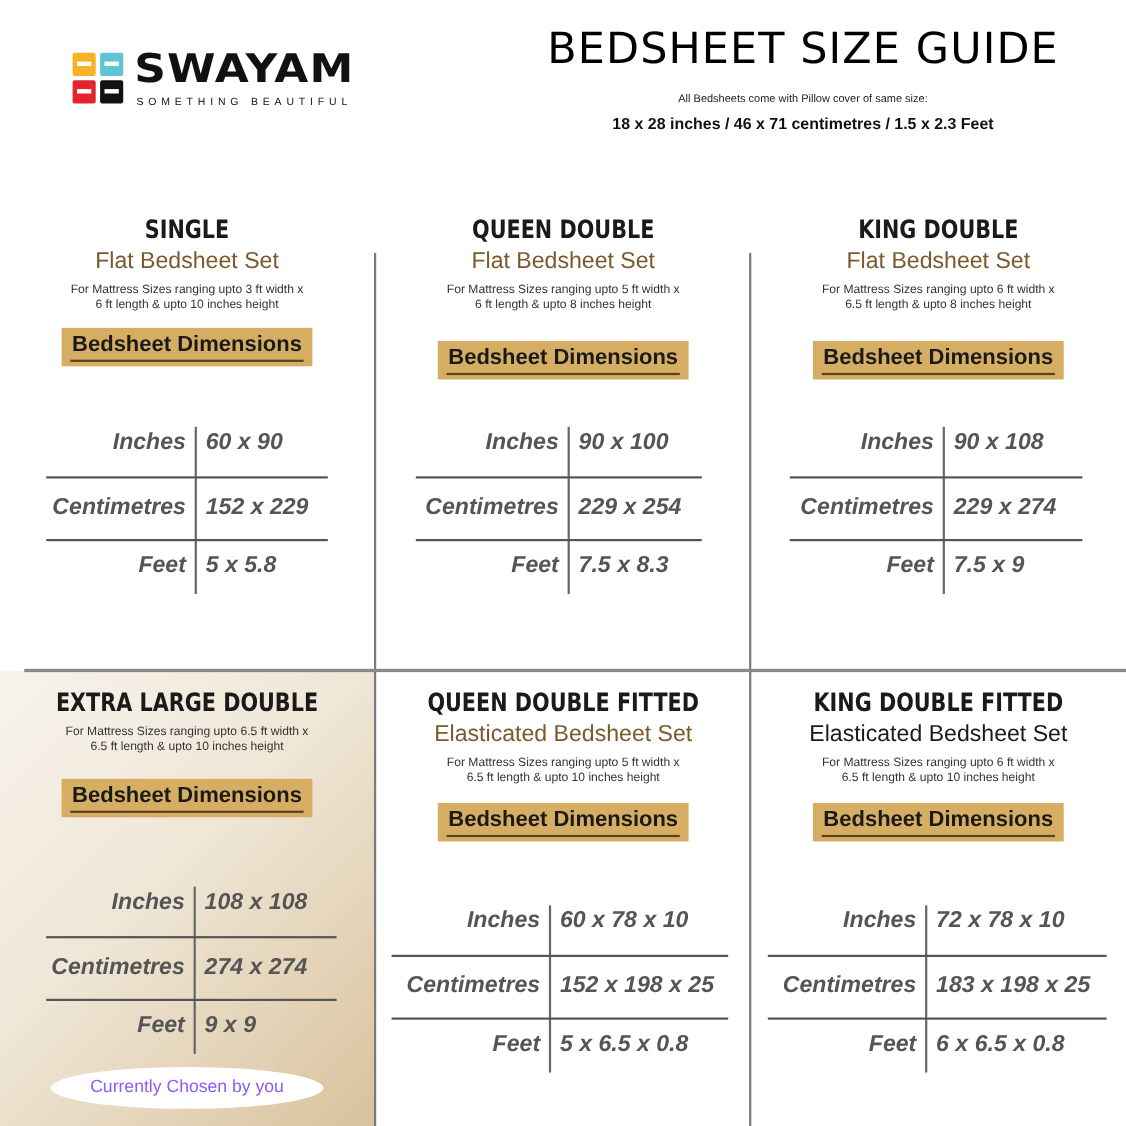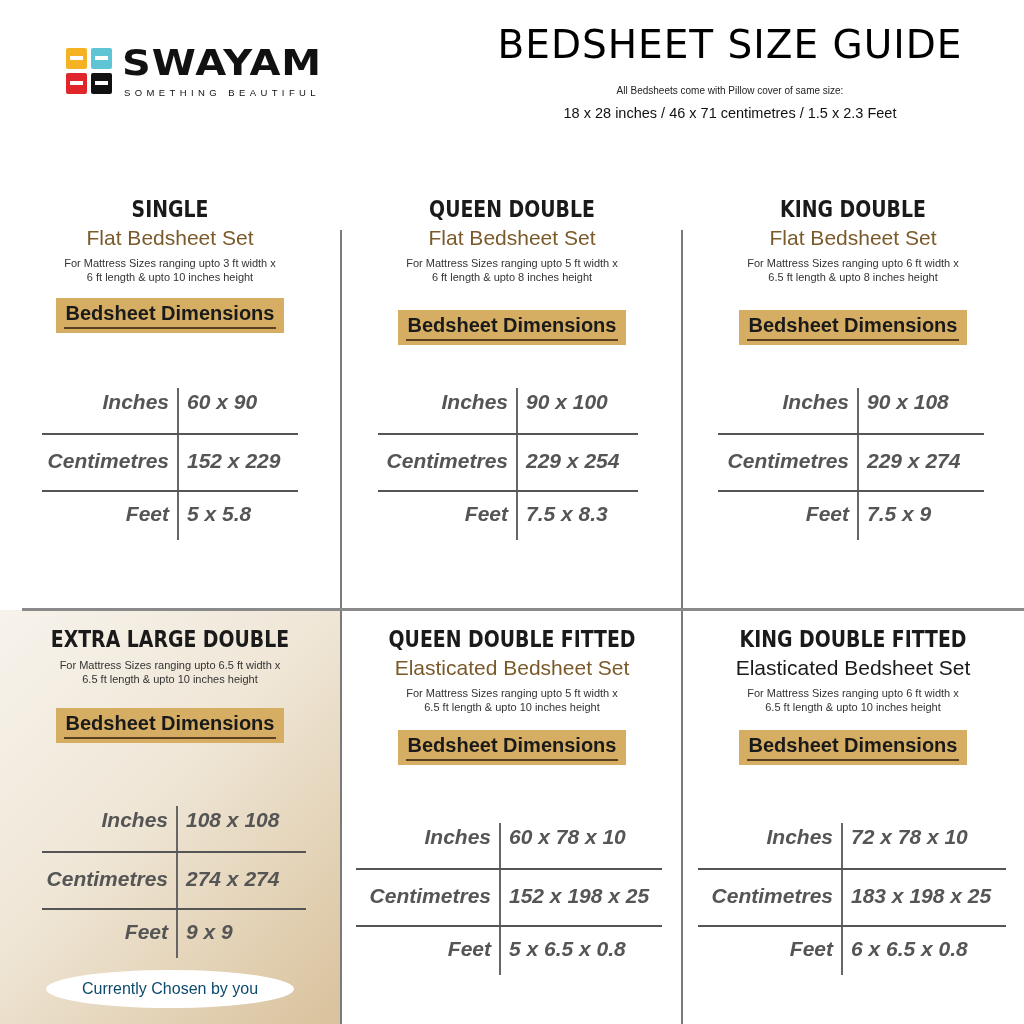--- a/index.html
+++ b/index.html
@@ -14,21 +14,21 @@
   .logo-icon span { display:block; border-radius:2px; position:relative; }
   .logo-icon span::after { content:""; position:absolute; left:4px; right:4px; top:8px; height:4px; background:#fff; }
   .logo-word { position:absolute; left:56px; top:-6px; font-family:"DejaVu Sans", sans-serif; font-size:40px;
                font-weight:bold; letter-spacing:1px; color:#111; transform:scaleY(0.9); transform-origin:top left; }
   .logo-tag { position:absolute; left:58px; top:39px; font-size:9.5px; letter-spacing:4.4px; color:#111; white-space:nowrap; }
 
   
   .main-title { left:470px; top:22px; width:520px; text-align:center; font-family:"DejaVu Sans", sans-serif;
                 font-size:39px; font-weight:normal; letter-spacing:1px; color:#000; }
   .sub1 { left:470px; top:85px; width:520px; text-align:center; font-size:10px; color:#222; }
-  .sub2 { left:470px; top:105px; width:520px; text-align:center; font-size:14.5px; font-weight:normal; color:#111; }
+  .sub2 { left:470px; top:105px; width:520px; text-align:center; font-size:14.5px; font-weight:bold; color:#111; }
 
   
   .vline { width:2px; background:#7a7a7a; }
   .hline { height:3px; background:#8a8a8a; }
 
   
   .highlight { left:0; top:610px; width:340px; height:414px;
                background:linear-gradient(135deg,#f7f3ec 0%,#efe6d6 45%,#d9c29c 100%); }
 
   
@@ -45,21 +45,21 @@
   .dtable { position:absolute;font-style:italic; }
   .drow { position:absolute; left:0; right:0; height:58px; }
   .drow .k { position:absolute; right:calc(100% - var(--split)); padding-right:8px; top:0;
              font-size:21px; font-weight:bold; color:#555; white-space:nowrap; }
   .drow .v { position:absolute; left:var(--split); padding-left:10px; top:0;
              font-size:21px; font-weight:bold; color:#555; white-space:nowrap; }
   .dtable .vdiv { position:absolute; top:0; bottom:0; left:var(--split); width:2px; background:#666; }
   .dtable .hdiv { position:absolute; left:0; right:0; height:2px; background:#555; }
 
   .chosen-pill { left:46px; top:970px; width:248px; height:38px; border-radius:50%; background:#ffffff;
-                 text-align:center; line-height:38px; font-size:16px; color:#0c4a6e; }
+                 text-align:center; line-height:38px; font-size:16px; color:#8b5cf6; }
 </style>
 </head>
 <body>
 
 <div class="abs highlight"></div>
 
 <div class="abs logo">
   <div class="logo-icon">
     <span style="background:#f5b324"></span>
     <span style="background:#5fc4d4"></span>

